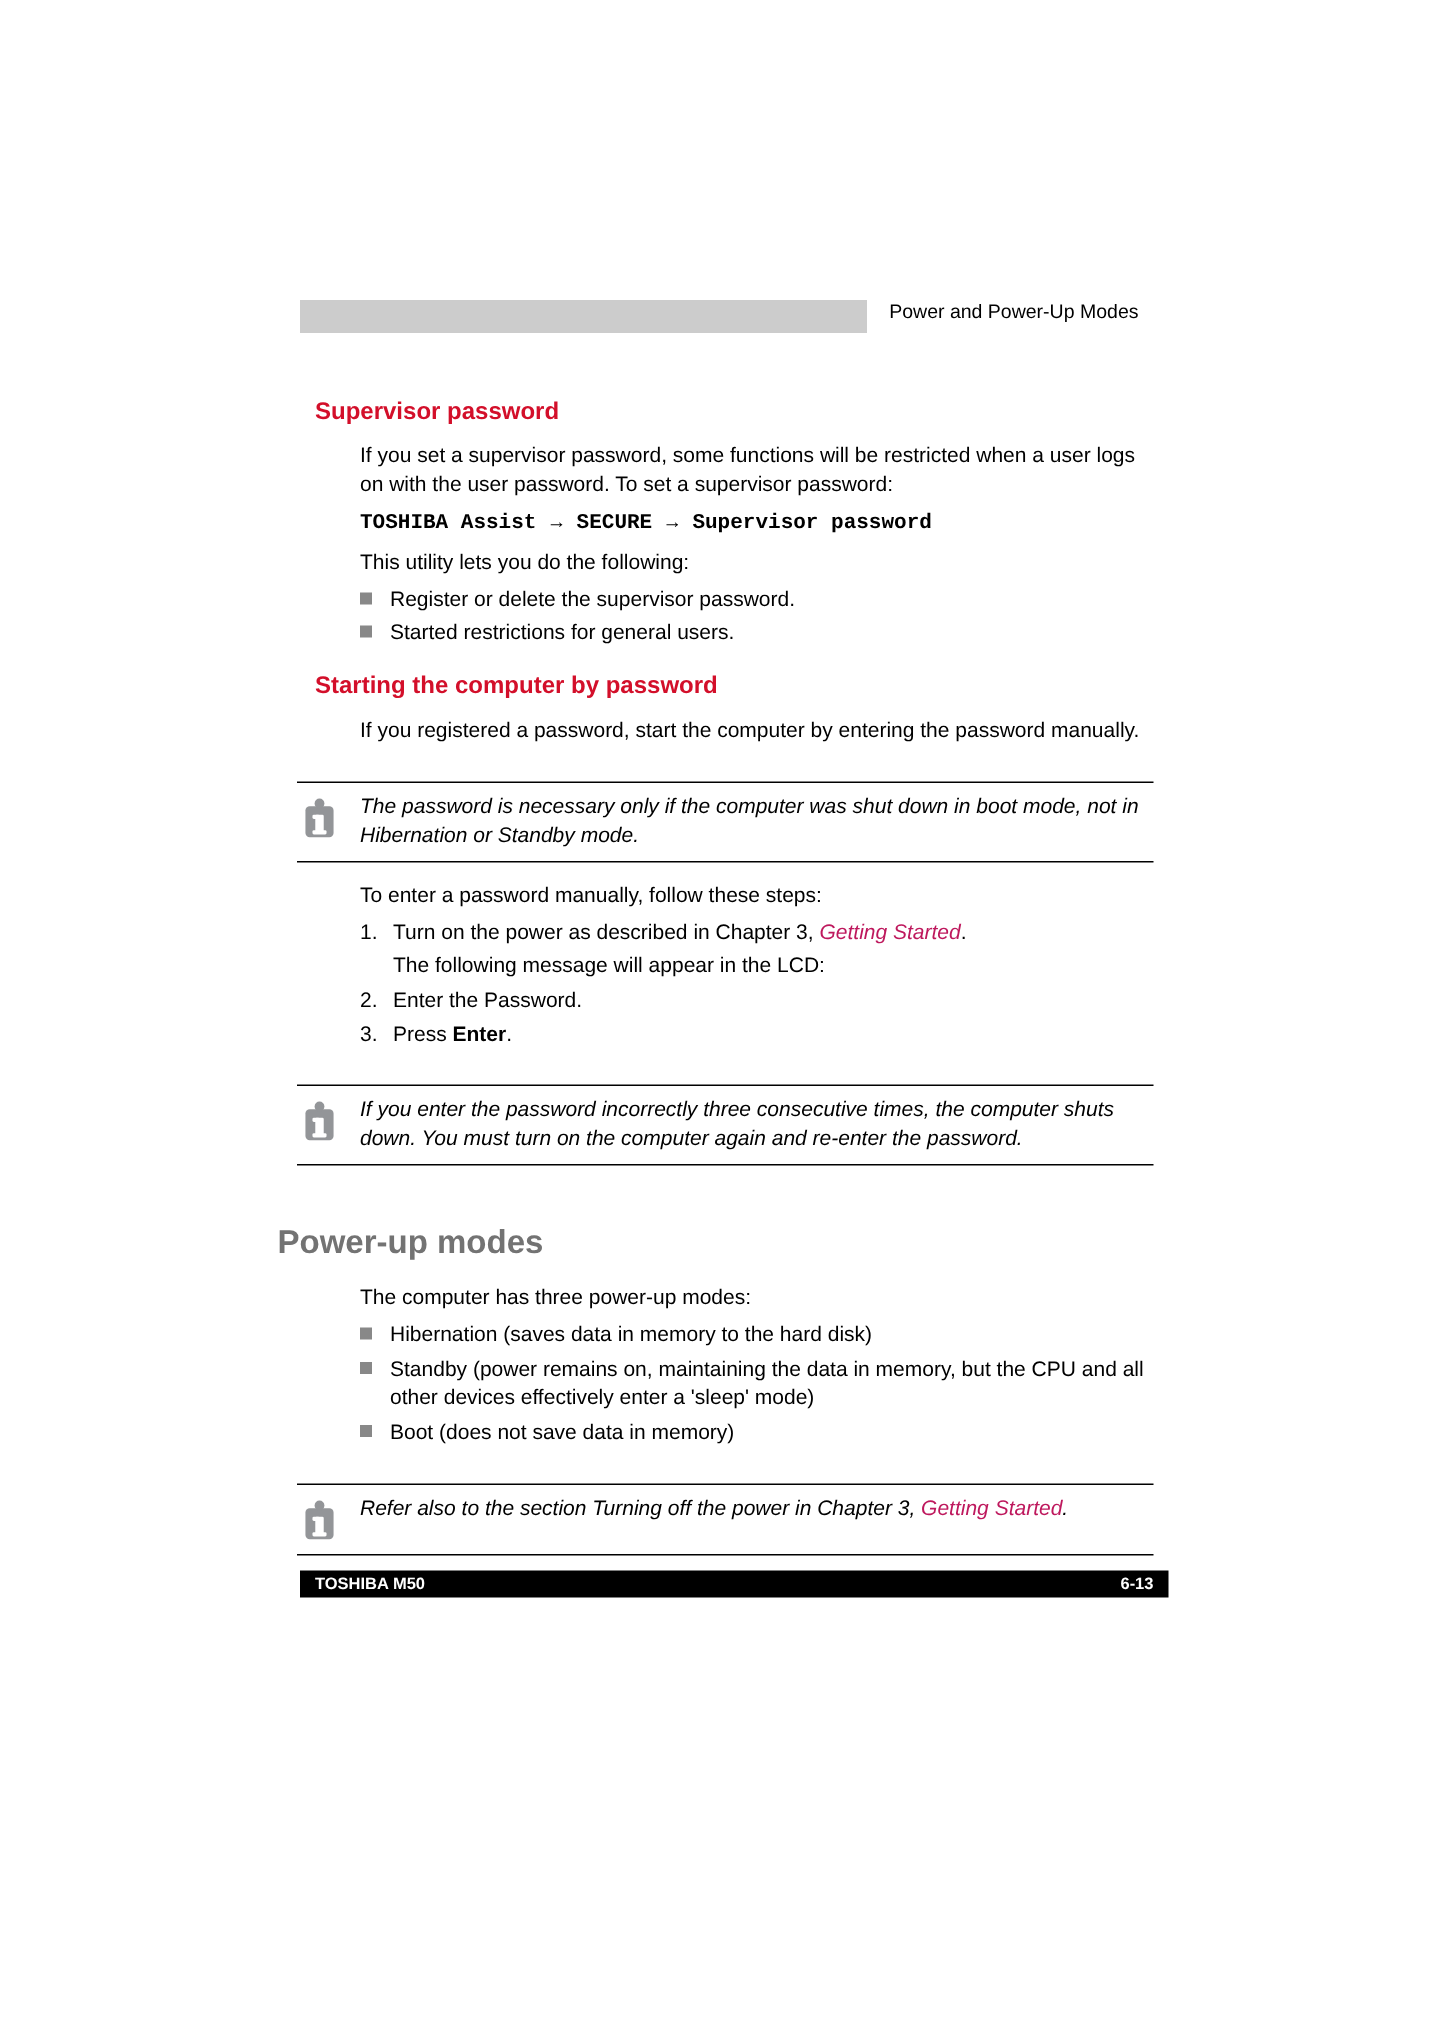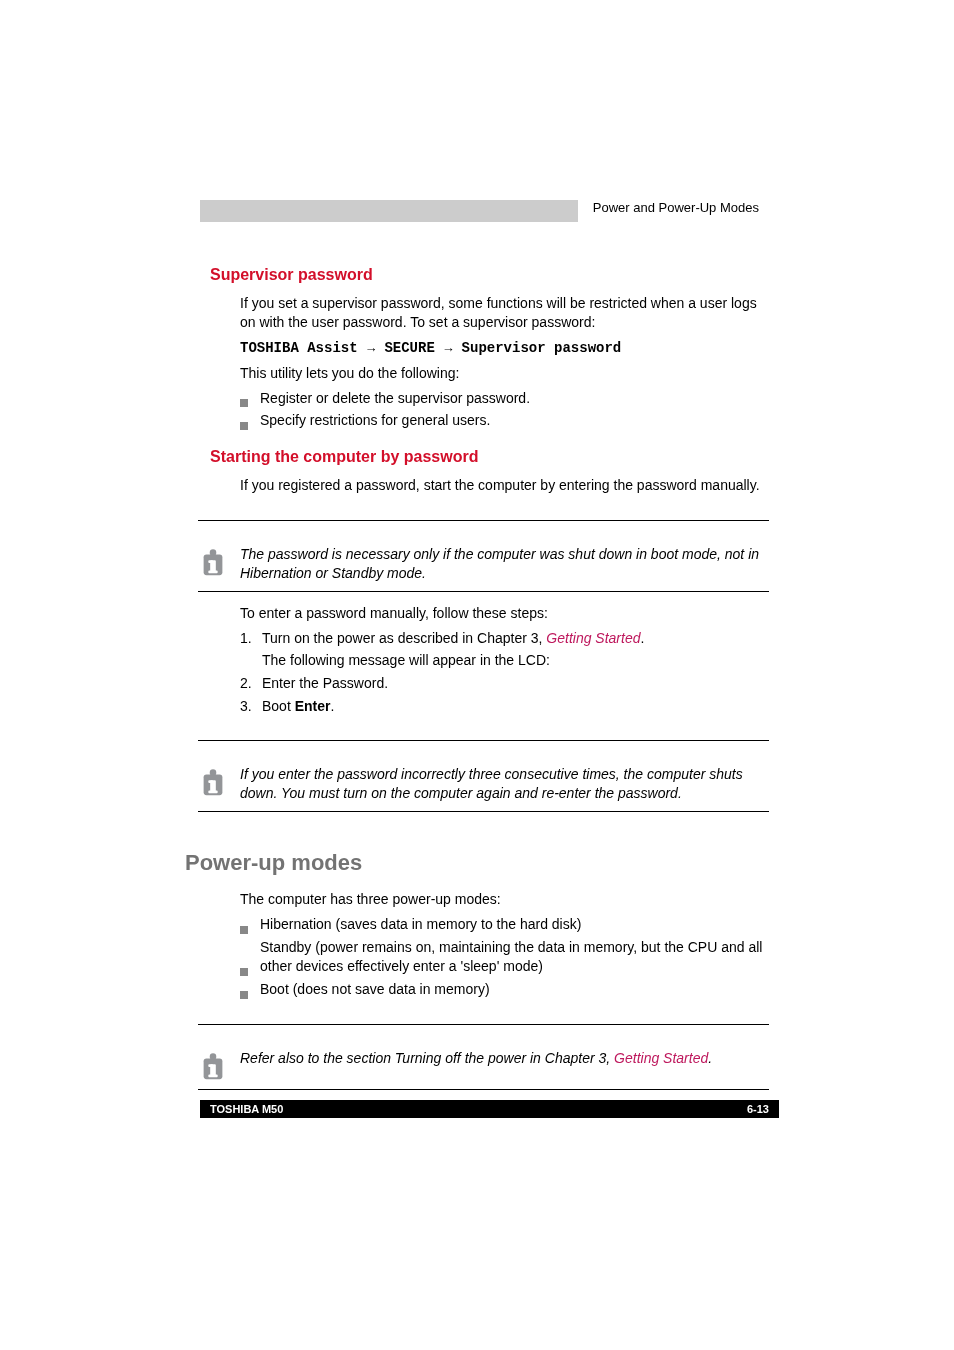--- a/index.html
+++ b/index.html
@@ -65,21 +65,21 @@
       font-weight: normal;
       font-size: 13px;
       padding: 0 3px;
     }
     .bullet-list {
       margin-left: 30px;
       margin-top: 2px;
     }
     .bullet-item {
       display: flex;
-      align-items: flex-end;
+      align-items: flex-start;
       font-size: 14px;
       line-height: 1.35;
       margin-bottom: 4px;
     }
     .bullet-square {
       width: 8px;
       height: 8px;
       background: #888;
       flex-shrink: 0;
       margin-top: 5px;
@@ -134,21 +134,21 @@
       font-weight: bold;
       padding: 3px 10px;
       display: flex;
       justify-content: space-between;
       margin-left: -10px;
       margin-right: -10px;
     }
     .sub-indent {
       margin-top: 3px;
     }
-    .sep-top { border-top: 1px solid #000; padding-top: 24px; margin-top: 25px; }
+    .sep-top { border-top: 1px solid #000; padding-top: 6px; margin-top: 25px; }
     .sep-bot { border-bottom: 1px solid #000; padding-bottom: 8px; }
   </style>
 </head>
 <body>
 
 <div class="page">
 
   <div class="header-bar">
     <div class="gray-bar"></div>
     <div class="header-text">Power and Power-Up Modes</div>
@@ -164,21 +164,21 @@
     <span class="mono">Supervisor password</span>
   </div>
   <div class="body-text">This utility lets you do the following:</div>
   <div class="bullet-list">
     <div class="bullet-item">
       <div class="bullet-square"></div>
       <div>Register or delete the supervisor password.</div>
     </div>
     <div class="bullet-item">
       <div class="bullet-square"></div>
-      <div>Specify restrictions for general users.</div>
+      <div>Started restrictions for general users.</div>
     </div>
   </div>
 
   <div class="section-title-red" style="margin-top:18px;">Starting the computer by password</div>
   <div class="body-text">If you registered a password, start the computer by entering the password manually.</div>
 
   <div class="note-block sep-top sep-bot">
     <svg class="note-icon" viewBox="0 0 32 32">
       <rect x="6" y="8" width="20" height="22" rx="3" fill="#939598"></rect>
       <rect x="13" y="14" width="6" height="13" rx="1" fill="#fff"></rect>
@@ -198,21 +198,21 @@
         <div class="sub-indent">The following message will appear in the LCD:</div>
       </div>
     </div>
     <div class="ol-item">
       <div class="ol-num">2.</div>
       <div>Enter the Password.</div>
     </div>
     <div class="ol-item">
       <div class="ol-num">3.</div>
       <div>
-        <span>Boot </span><span class="bold">Enter</span><span>.</span>
+        <span>Press </span><span class="bold">Enter</span><span>.</span>
       </div>
     </div>
   </div>
 
   <div class="note-block sep-top sep-bot">
     <svg class="note-icon" viewBox="0 0 32 32">
       <rect x="6" y="8" width="20" height="22" rx="3" fill="#939598"></rect>
       <rect x="13" y="14" width="6" height="13" rx="1" fill="#fff"></rect>
       <rect x="11" y="25" width="10" height="3" rx="1" fill="#fff"></rect>
       <rect x="11" y="14" width="5" height="3" rx="1" fill="#fff"></rect>

